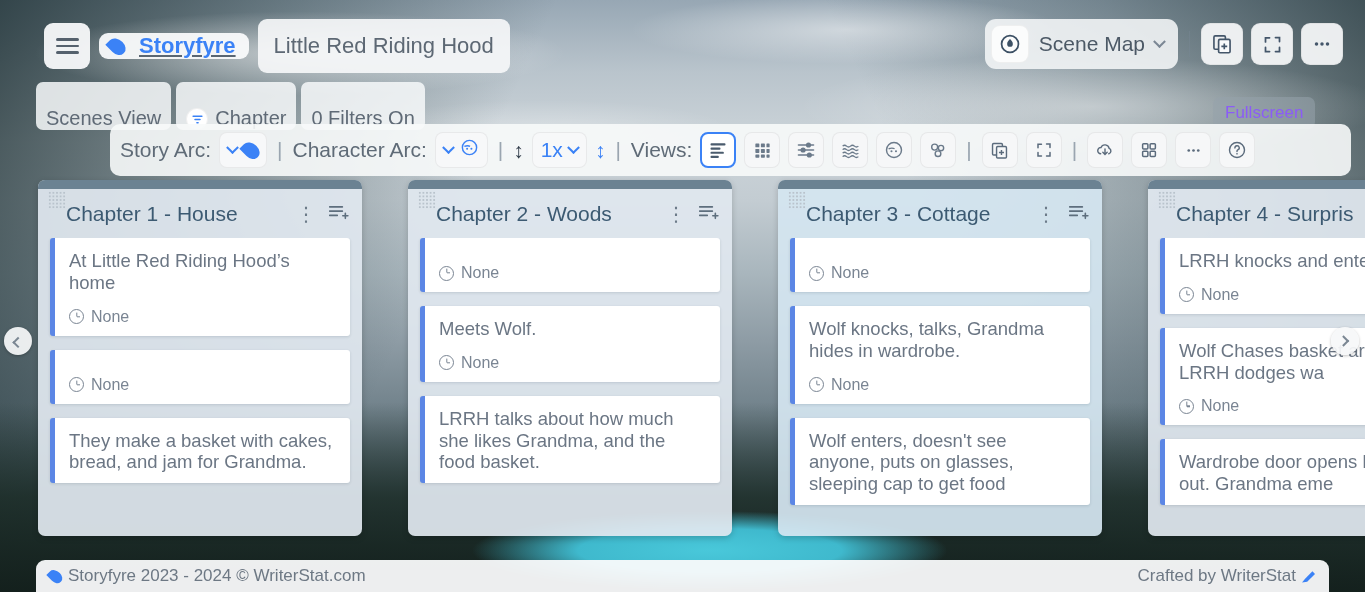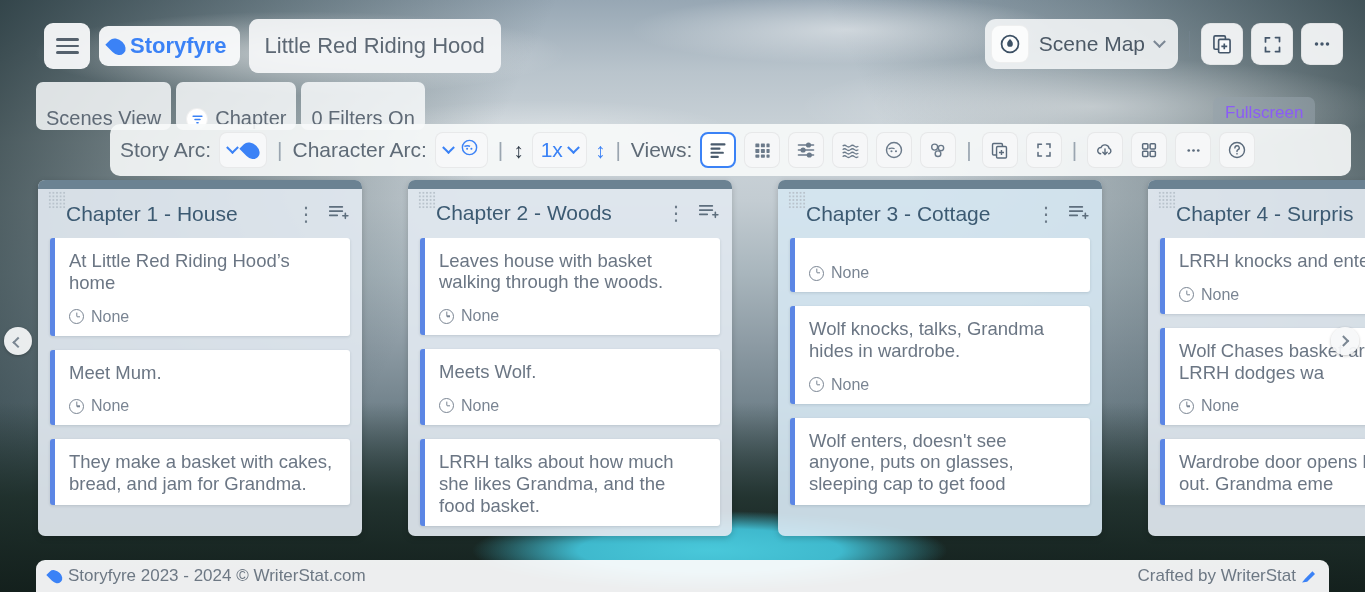--- a/index.html
+++ b/index.html
@@ -60,23 +60,24 @@
     justify-content: center;
     border-radius: 9px;
     background: rgba(248,249,250,0.95);
   }
   #menu-btn .bars { width: 23px; }
   #menu-btn .bars i {
     display: block; height: 2.4px; background: #55616d;
     border-radius: 2px; margin: 4px 0;
   }
   #brand {
-    height: 40px; padding: 0 13px 0 11px;
-    gap: 6px; border-radius: 9px;
+    height: 26px; padding: 0 13px 0 11px;
+    gap: 15px; border-radius: 9px;
     background: rgba(250,251,252,0.94);
+    text-decoration: underline;
   }
   #brand .label {
     color: #3b82f6; font-size: 22px; font-weight: bold;
   }
   #story-title {
     height: 54px; padding: 0 16px;
     border-radius: 9px;
     background: rgba(247,248,249,0.90);
     font-size: 22px; color: #5d6874;
   }
@@ -548,21 +549,20 @@
       </div>
       <div class="cards">
         <div class="card">
           <div class="card-text">At Little Red Riding Hood’s home</div>
           <div class="card-meta">
             <span class="clock"></span>
             <span>None</span>
           </div>
         </div>
         <div class="card">
-          <div class="card-text">Meet Mum.</div>
           <div class="card-meta">
             <span class="clock"></span>
             <span>None</span>
           </div>
         </div>
         <div class="card">
           <div class="card-text">They make a basket with cakes, bread, and jam for Grandma.</div>
         </div>
       </div>
     </div>
@@ -574,21 +574,20 @@
         <span class="col-actions">
           <span class="kebab">⋮</span>
           <span><svg width="22" height="20" viewBox="0 0 26 22" fill="none" stroke="#5d6e7d" stroke-width="1.9" stroke-linecap="round">
               <path d="M2 5h15M2 10h15M2 15h9"></path>
               <path d="M17.5 15.5h6M20.5 12.5v6"></path>
             </svg></span>
         </span>
       </div>
       <div class="cards">
         <div class="card">
-          <div class="card-text">Leaves house with basket walking through the woods.</div>
           <div class="card-meta">
             <span class="clock"></span>
             <span>None</span>
           </div>
         </div>
         <div class="card">
           <div class="card-text">Meets Wolf.</div>
           <div class="card-meta">
             <span class="clock"></span>
             <span>None</span>

